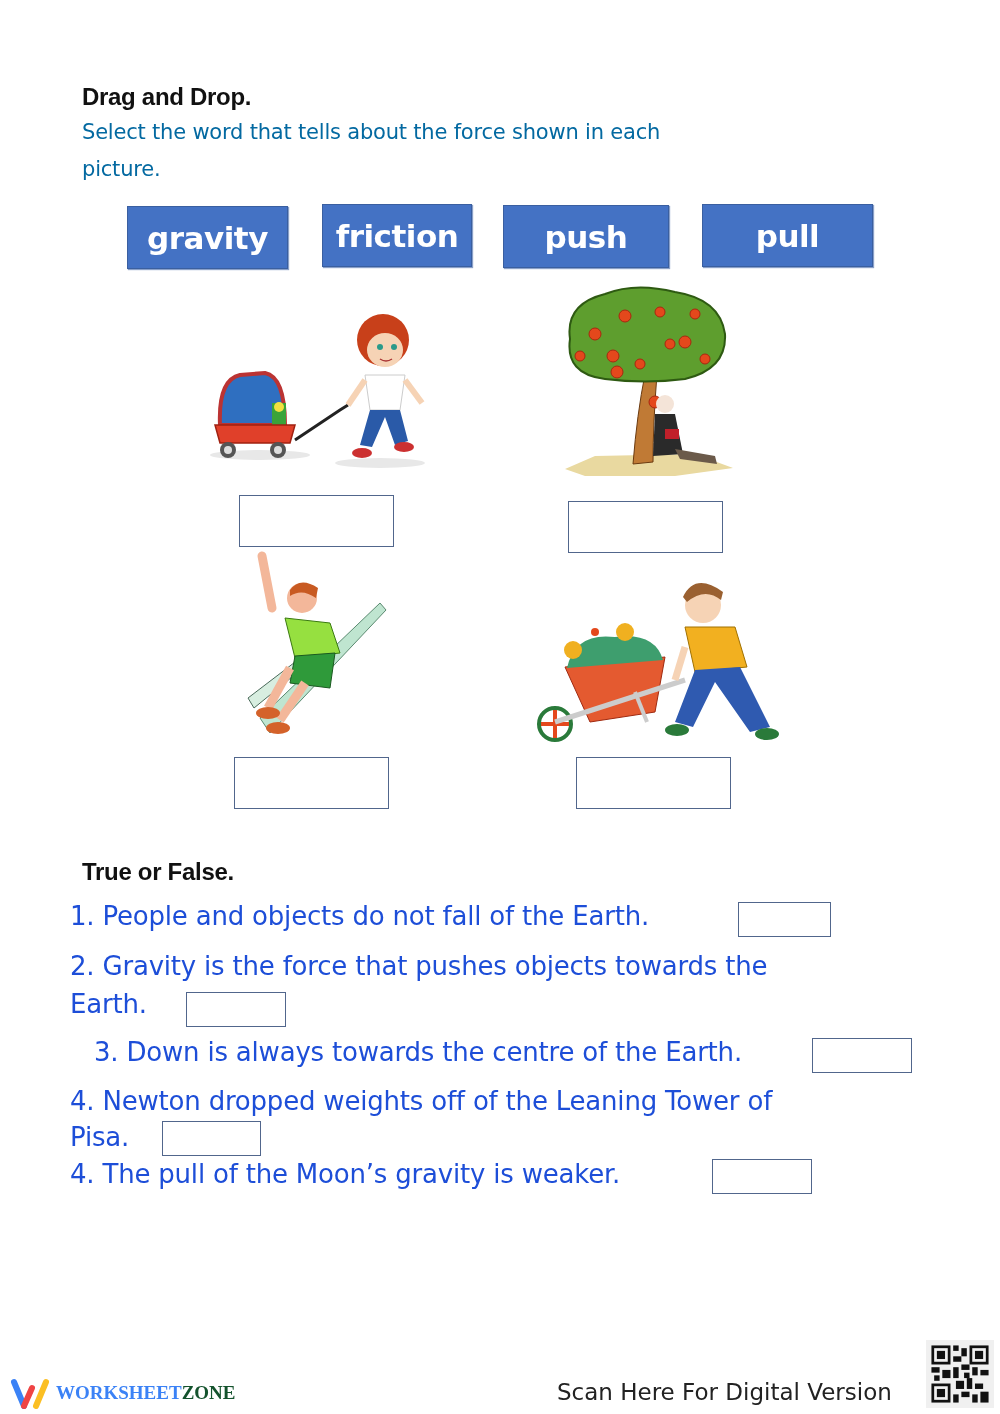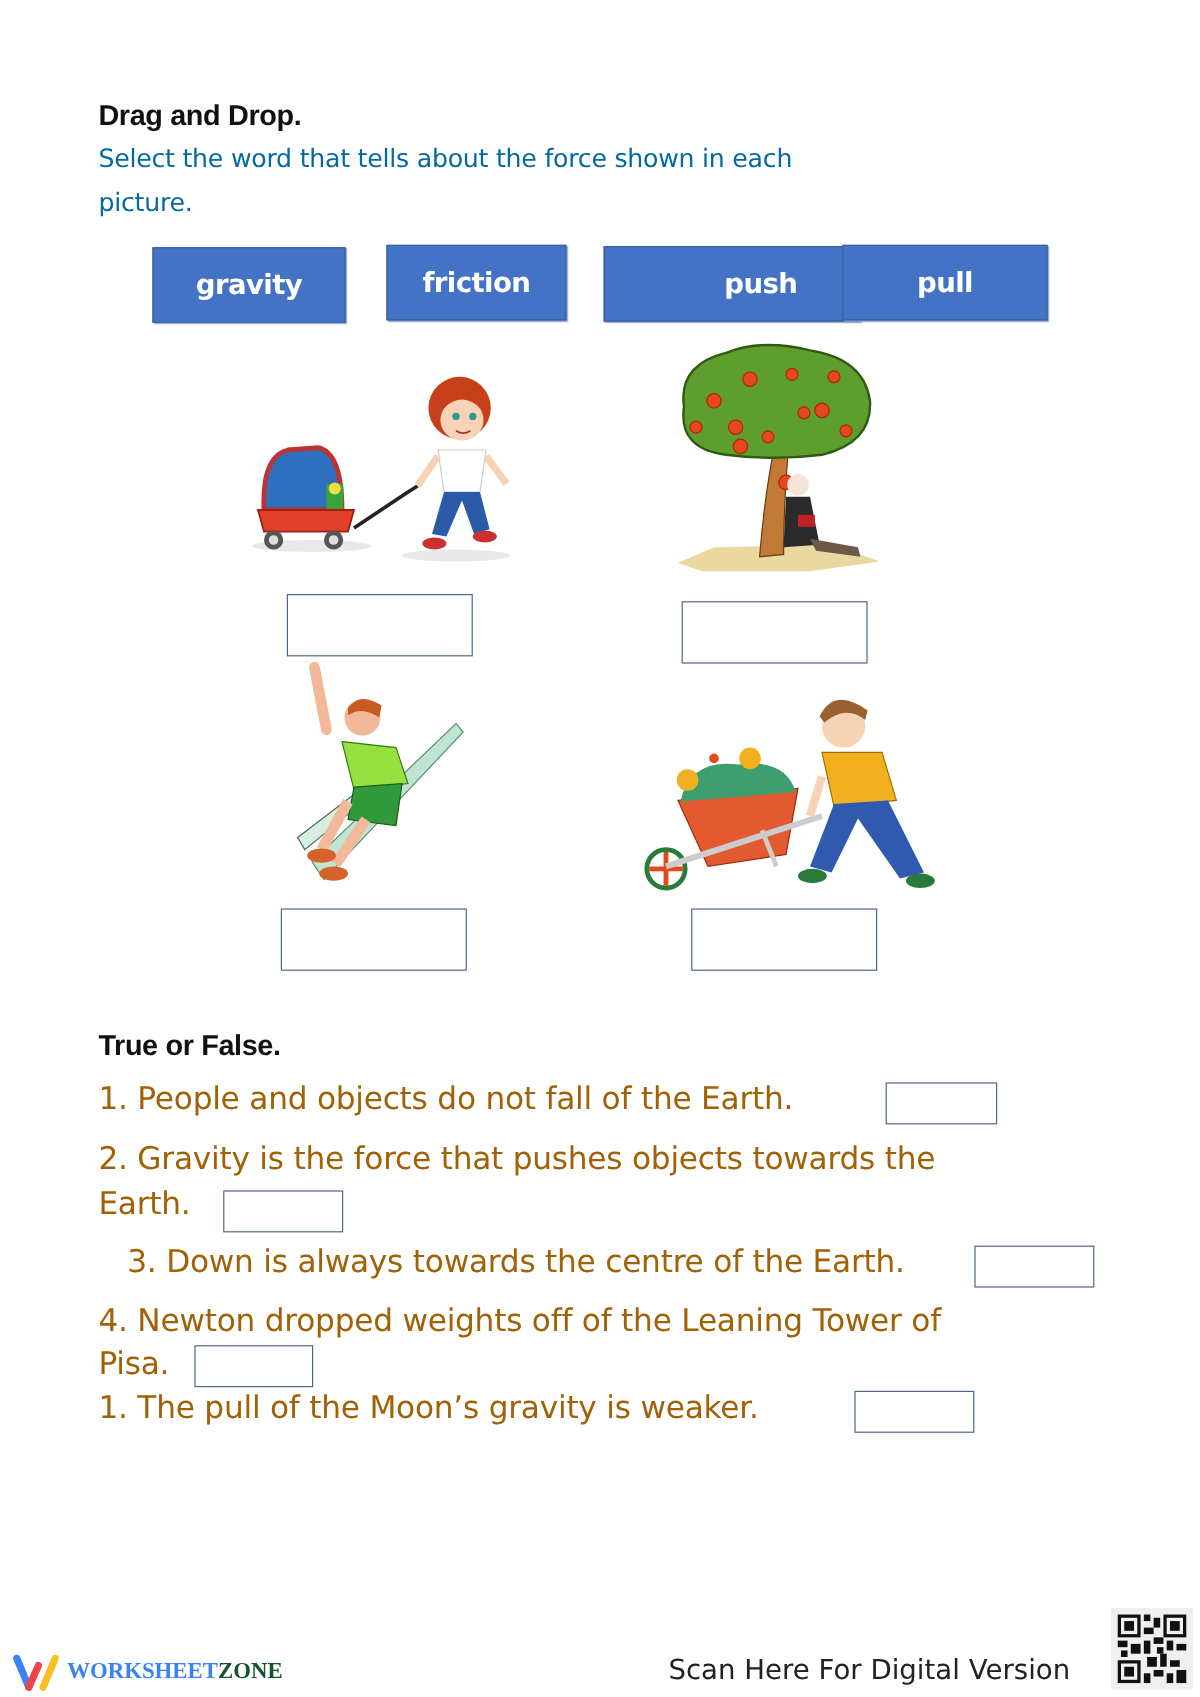--- a/index.html
+++ b/index.html
@@ -1,39 +1,39 @@
 <!DOCTYPE html>
 <html><head>
   <meta charset="utf-8">
   <style>
     html, body { margin: 0; padding: 0; background: #ffffff; }
     body { width: 1000px; height: 1414px; position: relative; overflow: hidden; font-family: "DejaVu Sans", sans-serif; color: #222; }
     .abs { position: absolute; }
     .h-bold { font-family: "Liberation Sans", sans-serif; font-weight: bold; font-size: 24px; color: #111; letter-spacing: -0.3px; }
     .body-txt { font-family: "DejaVu Sans", sans-serif; font-size: 21px; color: #0369a1; line-height: 37px; letter-spacing: -0.2px; }
-    .word-btn { position: absolute; background: #4472C4; border: 1px solid #3a5fa0; box-shadow: 1px 1px 1px #8aa0c8; color: #fff; font-family: "DejaVu Sans", sans-serif; font-weight: bold; font-size: 23px; display: flex; align-items: center; justify-content: center; cursor: grab; letter-spacing: -0.5px; }
+    .word-btn { position: absolute; background: #4472C4; border: 1px solid #3a5fa0; box-shadow: 1px 1px 1px #8aa0c8; color: #fff; font-family: "DejaVu Sans", sans-serif; font-weight: bold; font-size: 31px; display: flex; align-items: center; justify-content: center; cursor: grab; letter-spacing: -0.5px; }
     .drop-box { position: absolute; border: 1.5px solid #51668c; background: #fff; box-sizing: border-box; }
     .tf-box { position: absolute; border: 1.5px solid #51668c; background: #fff; box-sizing: border-box; }
     .pic { position: absolute; }
-    .q-line { position: absolute; left: 82px; font-family: "DejaVu Sans", sans-serif; font-size: 26px; color: #a16207; white-space: nowrap; letter-spacing: -0.2px; }
+    .q-line { position: absolute; left: 70px; font-family: "DejaVu Sans", sans-serif; font-size: 26px; color: #1d4ed8; white-space: nowrap; letter-spacing: -0.2px; }
     .footer-logo { position: absolute; left: 10px; top: 1376px; display: flex; align-items: center; }
     .logo-text { font-family: Liberation Serif, serif; font-weight: bold; font-size: 19px; letter-spacing: 0px; }
     .scan-text { position: absolute; left: 557px; top: 1379px; font-family: "DejaVu Sans", sans-serif; font-size: 23px; color: #222; }
     .qr { position: absolute; left: 926px; top: 1340px; width: 68px; height: 68px; background: #f0f0f0; }
   </style>
 </head>
 <body>
 
 <div class="abs h-bold" style="left:82px; top:83px;">Drag and Drop.</div>
 <div class="abs body-txt" style="left:82px; top:114px; white-space:nowrap;">Select the word that tells about the force shown in each</div>
 <div class="abs body-txt" style="left:82px; top:151px;">picture.</div>
 
 <div class="word-btn" style="left:127px; top:206px; width:159px; height:61px;">gravity</div>
 <div class="word-btn" style="left:322px; top:204px; width:148px; height:61px;">friction</div>
-<div class="word-btn" style="left:503px; top:205px; width:164px; height:61px;padding-left:48px;">push</div>
+<div class="word-btn" style="left:503px; top:205px; width:164px; height:61px;">push</div>
 <div class="word-btn" style="left:702px; top:204px; width:169px; height:61px;">pull</div>
 
 <svg class="pic" style="left:200px; top:295px;" width="235" height="175" viewBox="0 0 235 175">
   <ellipse cx="60" cy="160" rx="50" ry="5" fill="#e8e8e8"></ellipse>
   <ellipse cx="180" cy="168" rx="45" ry="5" fill="#e8e8e8"></ellipse>
 
   <path d="M20 130 Q18 85 40 80 L65 78 Q85 82 85 130 Z" fill="#2f6fc0" stroke="#b33" stroke-width="4"></path>
   <rect x="72" y="108" width="14" height="25" fill="#3aa33a"></rect>
   <circle cx="79" cy="112" r="5" fill="#f2e040"></circle>
 
@@ -127,21 +127,21 @@
 <div class="q-line" style="top:989px;">Earth.</div>
 <div class="tf-box" style="left:186px; top:992px; width:100px; height:35px;"></div>
 
 <div class="q-line" style="top:1037px;margin-left:24px;">3. Down is always towards the centre of the Earth.</div>
 <div class="tf-box" style="left:812px; top:1038px; width:100px; height:35px;"></div>
 
 <div class="q-line" style="top:1086px;">4. Newton dropped weights off of the Leaning Tower of</div>
 <div class="q-line" style="top:1122px;">Pisa.</div>
 <div class="tf-box" style="left:162px; top:1121px; width:99px; height:35px;"></div>
 
-<div class="q-line" style="top:1159px;">1. The pull of the Moon’s gravity is weaker.</div>
+<div class="q-line" style="top:1159px;">4. The pull of the Moon’s gravity is weaker.</div>
 <div class="tf-box" style="left:712px; top:1159px; width:100px; height:35px;"></div>
 
 <div class="footer-logo">
   <svg width="42" height="34" viewBox="0 0 42 34">
     <path d="M4 6 L14 30" stroke="#3B82F6" stroke-width="6" stroke-linecap="round"></path>
     <path d="M14 30 L22 12" stroke="#EF4444" stroke-width="6" stroke-linecap="round"></path>
     <path d="M26 30 L36 6" stroke="#FBBF24" stroke-width="6" stroke-linecap="round"></path>
   </svg>
   <span class="logo-text" style="color:#3B82F6; margin-left:4px;">WORKSHEET</span>
   <span class="logo-text" style="color:#14532d;">ZONE</span>

